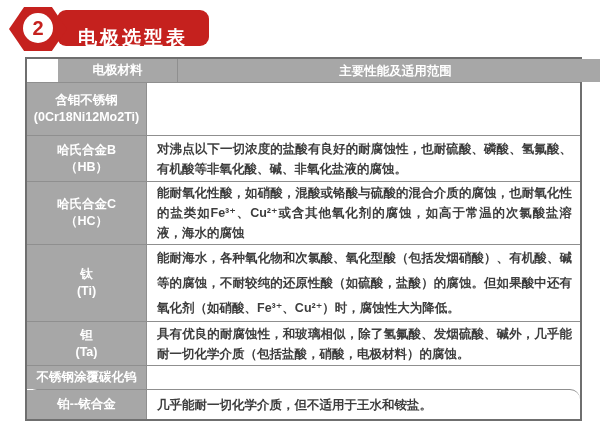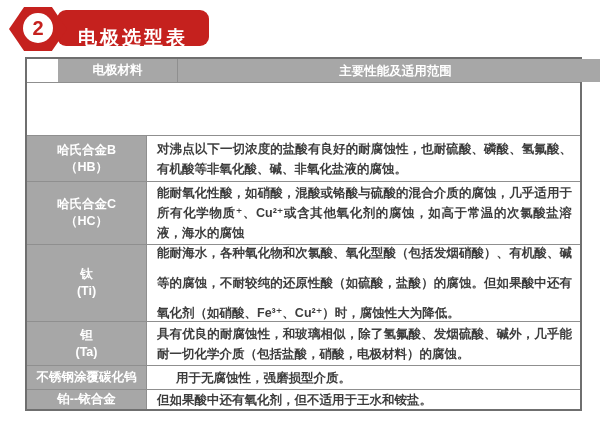--- a/index.html
+++ b/index.html
@@ -61,24 +61,24 @@
   }
   .thead .td-mat,.thead .td-desc{
     background:var(--cellgray);color:#fff;justify-content:center;
     font-size:12.5px;font-weight:bold;text-align:center;
   }
   .thead{height:23px;margin-left:31px;}
   .r1{height:53px;}
   .r2{height:46px;}
   .r3{height:63px;justify-content:space-between;}
   .r4{height:77px;}
-  .r4 .td-desc{line-height:30px;}
+  .r4 .td-desc{line-height:25px;}
   .r5{height:44px;}
   .r6{height:24px;gap:19px;}
-  .r7{height:20px;}
+  .r7{height:30px;border-radius:10px;}
   .mat-sub:empty{display:none;}
 </style>
 </head>
 <body>
 
 <div class="canvas">
 
   <div class="header">
     <div class="pill">
       <span>电极选型表</span>
@@ -91,36 +91,40 @@
   </div>
 
   <div class="table">
 
     <div class="tr thead">
       <div class="td-mat">电极材料</div>
       <div class="td-desc">主要性能及适用范围</div>
     </div>
 
     <div class="tr r1">
+      <div class="td-mat">
+        <span class="mat-name">含钼不锈钢</span>
+        <span class="mat-sub">(0Cr18Ni12Mo2Ti)</span>
+      </div>
     </div>
 
     <div class="tr r2">
       <div class="td-mat">
         <span class="mat-name">哈氏合金B</span>
         <span class="mat-sub">（HB）</span>
       </div>
       <div class="td-desc">对沸点以下一切浓度的盐酸有良好的耐腐蚀性，也耐硫酸、磷酸、氢氟酸、有机酸等非氧化酸、碱、非氧化盐液的腐蚀。</div>
     </div>
 
     <div class="tr r3">
       <div class="td-mat">
         <span class="mat-name">哈氏合金C</span>
         <span class="mat-sub">（HC）</span>
       </div>
-      <div class="td-desc">能耐氧化性酸，如硝酸，混酸或铬酸与硫酸的混合介质的腐蚀，几乎适用于所有化学物质⁺、Cu²⁺或含其他氧化剂的腐蚀，如高于常温的次氯酸盐溶液，海水的腐蚀</div>
+      <div class="td-desc">能耐氧化性酸，如硝酸，混酸或铬酸与硫酸的混合介质的腐蚀，也耐氧化性的盐类如Fe³⁺、Cu²⁺或含其他氧化剂的腐蚀，如高于常温的次氯酸盐溶液，海水的腐蚀</div>
     </div>
 
     <div class="tr r4">
       <div class="td-mat">
         <span class="mat-name">钛</span>
         <span class="mat-sub">(Ti)</span>
       </div>
       <div class="td-desc">能耐海水，各种氧化物和次氯酸、氧化型酸（包括发烟硝酸）、有机酸、碱等的腐蚀，不耐较纯的还原性酸（如硫酸，盐酸）的腐蚀。但如果酸中还有氧化剂（如硝酸、Fe³⁺、Cu²⁺）时，腐蚀性大为降低。</div>
     </div>
 
@@ -130,25 +134,24 @@
         <span class="mat-sub">(Ta)</span>
       </div>
       <div class="td-desc">具有优良的耐腐蚀性，和玻璃相似，除了氢氟酸、发烟硫酸、碱外，几乎能耐一切化学介质（包括盐酸，硝酸，电极材料）的腐蚀。</div>
     </div>
 
     <div class="tr r6">
       <div class="td-mat">
         <span class="mat-name">不锈钢涂覆碳化钨</span>
 
       </div>
-      <div class="td-desc">用于无腐蚀性，强磨损型介质。</div>
     </div>
 
     <div class="tr r7">
       <div class="td-mat">
         <span class="mat-name">铂--铱合金</span>
 
       </div>
-      <div class="td-desc">但如果酸中还有氧化剂，但不适用于王水和铵盐。</div>
+      <div class="td-desc">几乎能耐一切化学介质，但不适用于王水和铵盐。</div>
     </div>
 
   </div>
 </div>
 
 </body></html>

